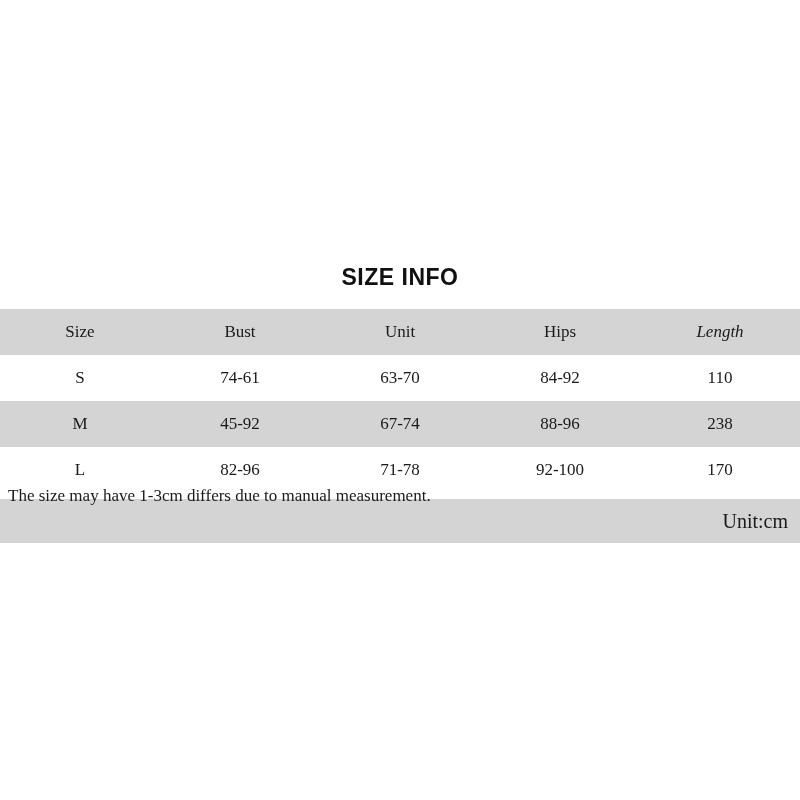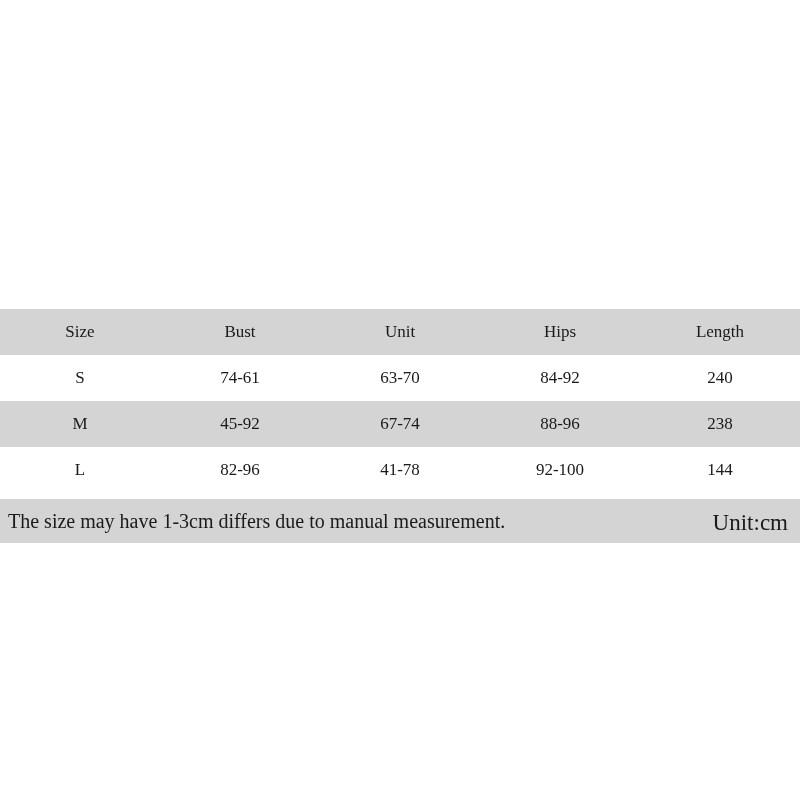--- a/index.html
+++ b/index.html
@@ -52,80 +52,81 @@
   tr.row-shaded td {
     background: #d4d4d4;
   }
   tr.row-plain td {
     background: #ffffff;
   }
   .col-size   { width: 160px; }
   .col-bust   { width: 160px; }
   .col-waist  { width: 160px; }
   .col-hips   { width: 160px; }
-  .col-length { width: 160px; }
+  .col-length { width: 160px; font-style: italic; }
 
   .note-bar {
     position: absolute;
     left: 0;
     top: 499px;
     width: 800px;
     height: 44px;
     background: #d4d4d4;
   }
   .note-text {
     position: absolute;
     left: 8px;
-    top: 510px;
-    font-size: 20px;
+    top: 486px;
+    font-size: 17px;
     color: #1a1a1a;
   }
   .unit-text {
     position: absolute;
     right: 12px;
     top: 510px;
-    font-size: 23px;
+    font-size: 20px;
     color: #1a1a1a;
   }
 </style>
 </head>
 <body>
 
 <div class="sheet">
 
+  <div class="title">SIZE INFO</div>
 
   <table class="size-table">
     <tbody>
       <tr class="row-shaded">
         <td class="col-size">Size</td>
         <td class="col-bust">Bust</td>
         <td class="col-waist">Unit</td>
         <td class="col-hips">Hips</td>
         <td class="col-length">Length</td>
       </tr>
       <tr class="row-plain">
         <td>S</td>
         <td>74-61</td>
         <td>63-70</td>
         <td>84-92</td>
-        <td>240</td>
+        <td>110</td>
       </tr>
       <tr class="row-shaded">
         <td>M</td>
         <td>45-92</td>
         <td>67-74</td>
         <td>88-96</td>
         <td>238</td>
       </tr>
       <tr class="row-plain">
         <td>L</td>
         <td>82-96</td>
-        <td>41-78</td>
+        <td>71-78</td>
         <td>92-100</td>
-        <td>144</td>
+        <td>170</td>
       </tr>
     </tbody>
   </table>
 
   <div class="note-bar"></div>
   <div class="note-text">The size may have 1-3cm differs due to manual measurement.</div>
   <div class="unit-text">Unit:cm</div>
 
 </div>
 

